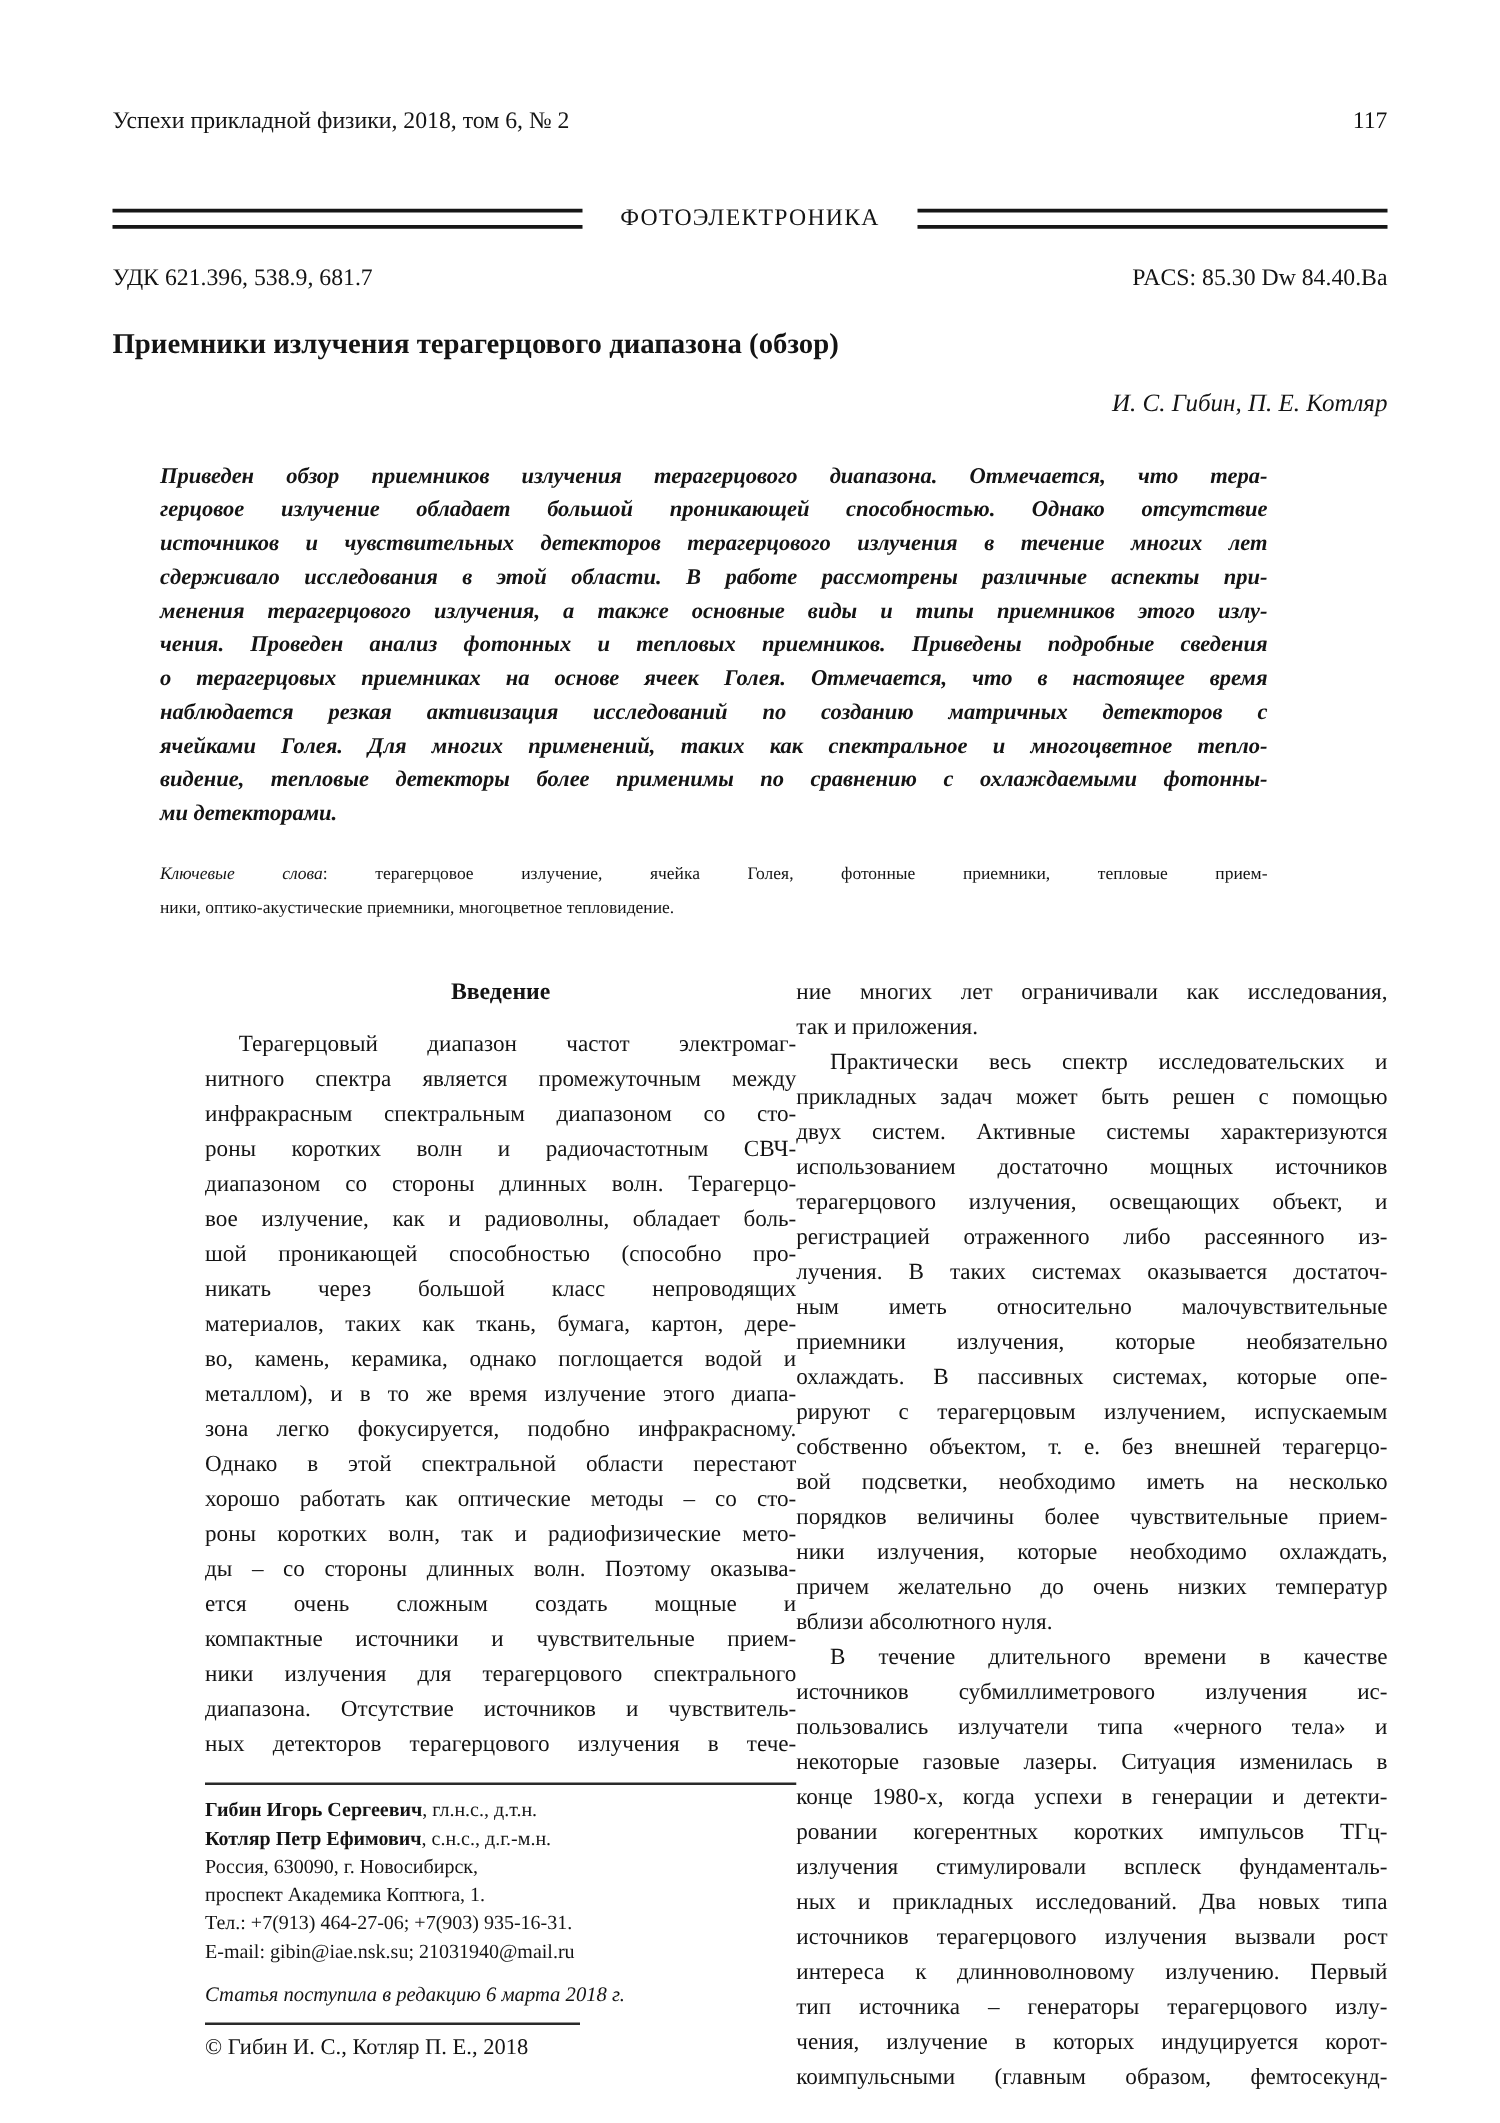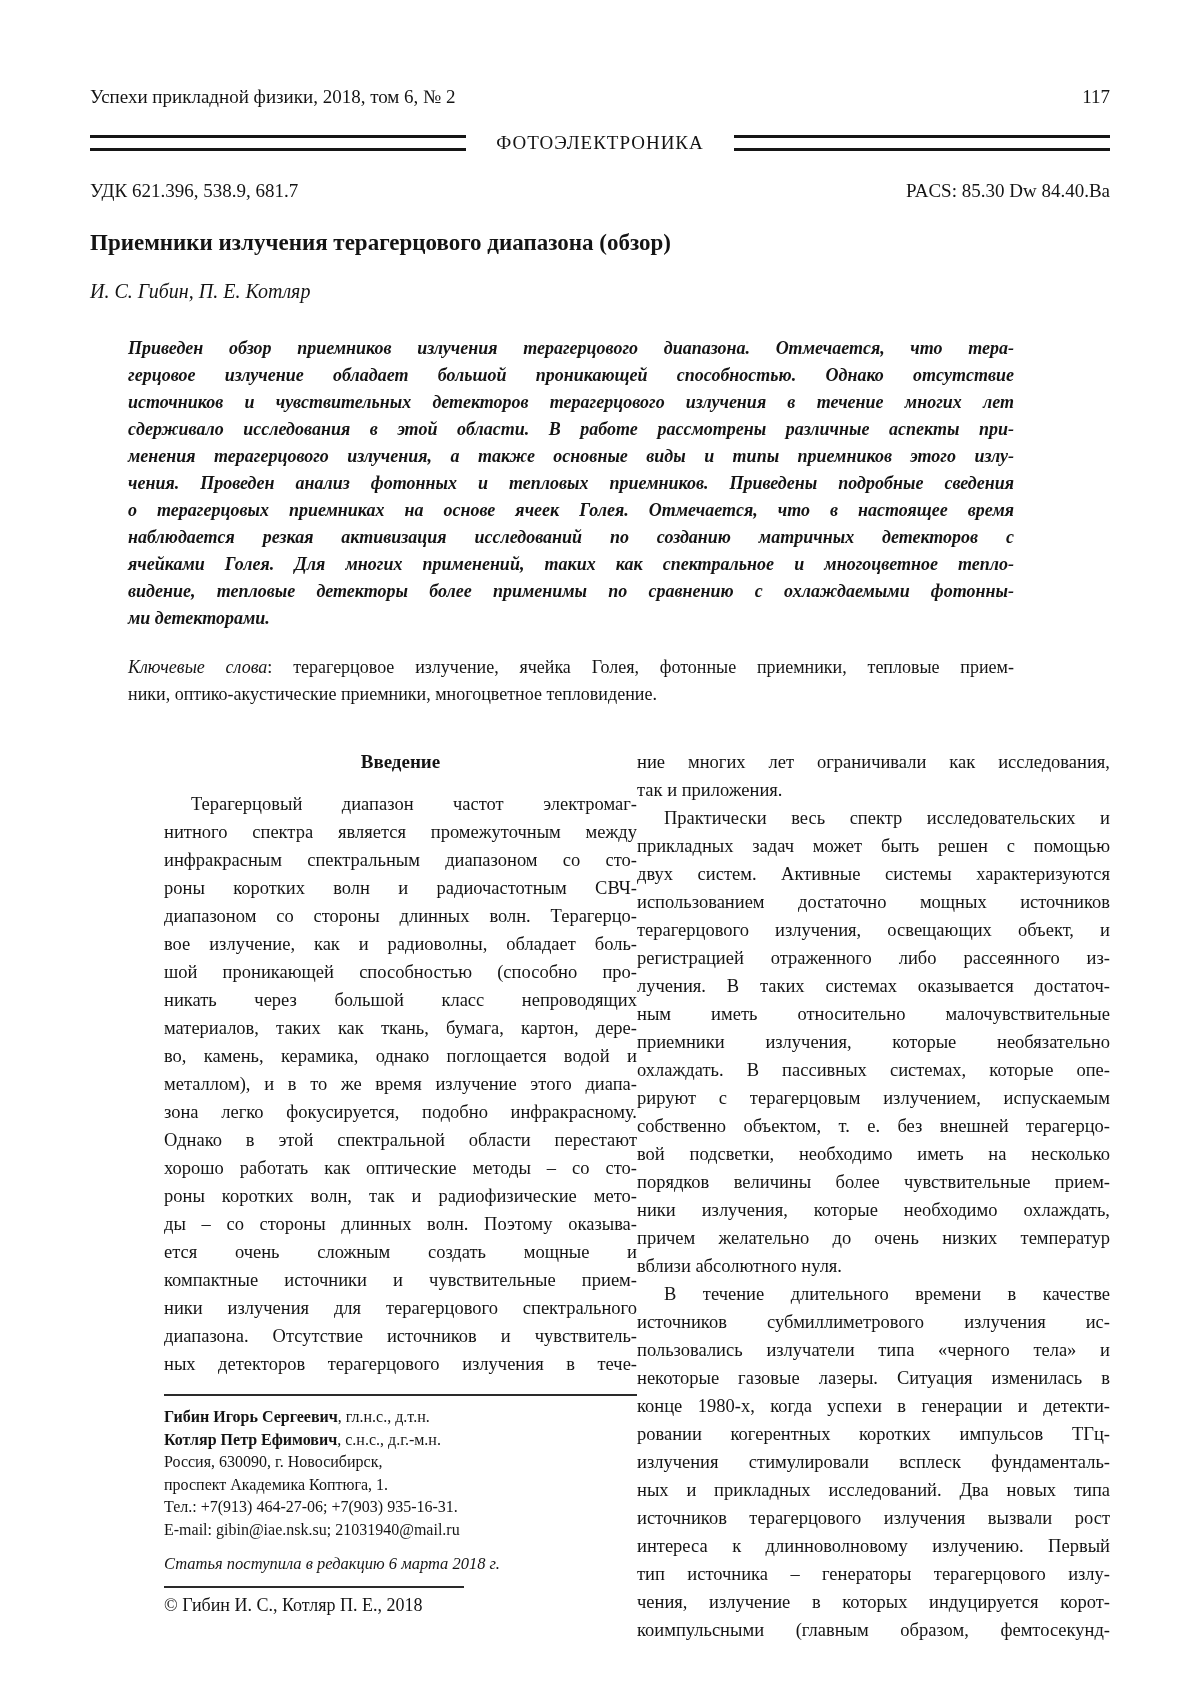--- a/index.html
+++ b/index.html
@@ -10,21 +10,21 @@
     overflow: hidden;
   }
   .page { padding: 86px 90px 0 90px; width: 1020px; }
 
   .header-row {
     display: flex; justify-content: space-between; align-items: baseline;
     font-size: 19px;
   }
 
   .section-bar {
-    margin-top: 24px;
+    margin-top: 56px;
     display: flex; align-items: center;
   }
   .double-rule {
     flex: 1; height: 10px;
     border-top: 3px solid #161616;
     border-bottom: 3px solid #161616;
   }
   .section-title {
     padding: 0 30px;
     font-size: 19px; letter-spacing: 1px;
@@ -37,32 +37,32 @@
     font-size: 19px;
   }
 
   .title {
     margin: 28px 0 0 0;
     text-align: left;
     font-size: 23px; font-weight: bold;
   }
   .authors {
     margin-top: 24px;
-    text-align: left;
+    text-align: right;
     font-style: italic; font-size: 20px;
   }
 
   .abstract {
     margin: 32px 96px 0 38px;
     font-weight: bold; font-style: italic;
     font-size: 18px; line-height: 27px;
   }
   .keywords {
     margin: 22px 96px 0 38px;
-    font-size: 18px; line-height: 27px;
+    font-size: 14px; line-height: 27px;
   }
   .kw-label { font-style: italic; }
 
   .columns {
     margin-top: 40px;
     display: flex;  justify-content: flex-end;
   }
   .col { width: 473px; flex: none; font-size: 18.5px; line-height: 28px; }
 
   .intro-heading {

